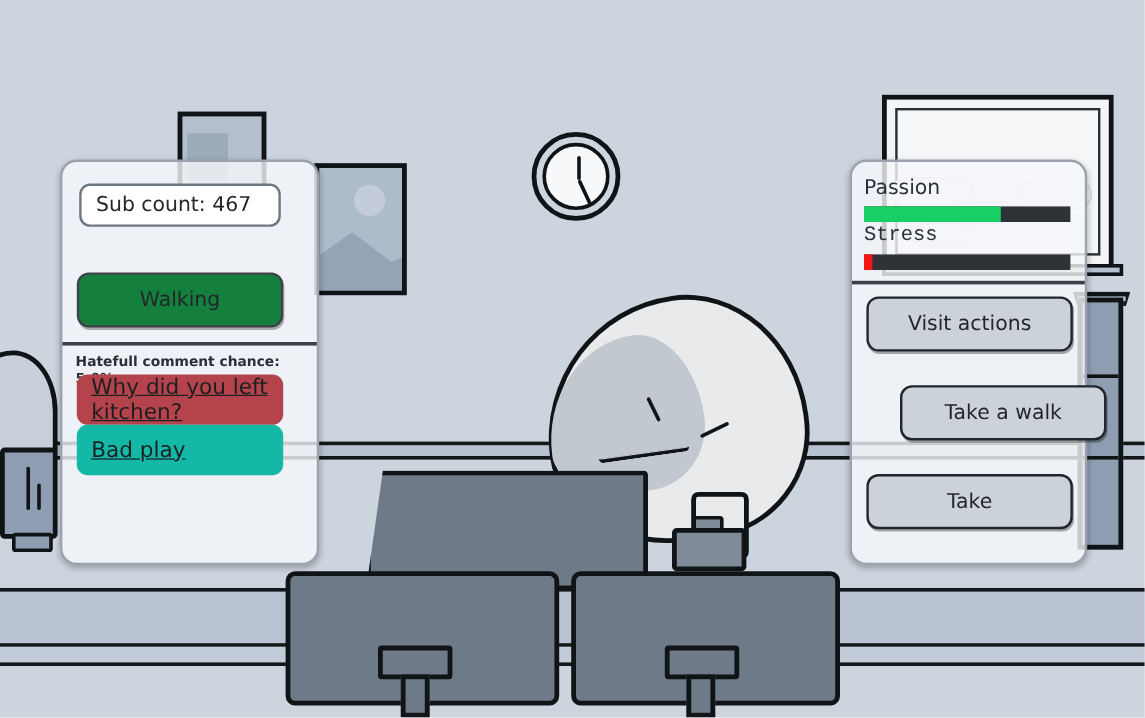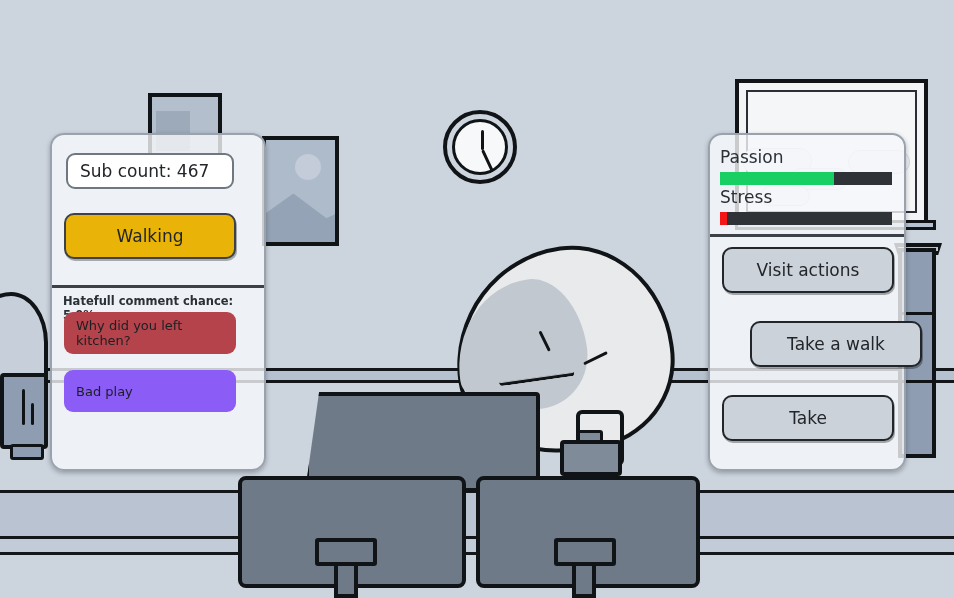--- a/index.html
+++ b/index.html
@@ -152,41 +152,41 @@
     position:absolute; left:14px; top:18px; width:168px; height:36px;
     background:#ffffff; border:2px solid #6f7880; border-radius:9px;
     display:flex; align-items:center; padding-left:12px;
     font-size:17px; color:#22262a;
   }
   .section-title{
     position:absolute; left:14px; top:62px;
     font-size:16px; color:#2b3036;
   }
   .action-btn{
-    position:absolute; left:12px; top:78px; width:172px; height:46px;
-    background:#eab308; border:2px solid #3c4248; border-radius:10px;
+    position:absolute; left:12px; top:92px; width:172px; height:46px;
+    background:#15803d; border:2px solid #3c4248; border-radius:10px;
     display:flex; align-items:center; justify-content:center;
     font-size:17px; color:#22262a;
     box-shadow:1px 2px 0 rgba(0,0,0,0.3);
   }
   .divider{
     position:absolute; left:0; top:150px; width:100%; height:3px;
     background:#3b4147;
   }
   .hate-label{
     position:absolute; left:11px; top:159px;
     font-size:11.5px; font-weight:bold; color:#2b3036;
   }
   .comments{
     position:absolute; left:12px; top:177px; width:172px;
   }
   .comment{
-    height:42px; border-radius:9px; margin-bottom:16px;
+    height:42px; border-radius:9px; margin-bottom:0;
     display:flex; align-items:center; padding-left:12px;
-    font-size:13px; color:#1c1f22;
+    font-size:18px; color:#1c1f22;text-decoration:underline;
   }
 
   
   #right-panel{ left:708px; top:133px; width:198px; height:338px; }
   .stat-label{
     position:absolute; left:10px;
     font-size:17px; color:#2b3036;
   }
   .bar-track{
     position:absolute; left:10px; width:172px; height:13px;
@@ -286,31 +286,31 @@
 
 
     <div class="action-btn">Walking</div>
 
     <div class="divider"></div>
 
     <div class="hate-label">Hatefull comment chance: 5.0%</div>
 
     <div class="comments" id="comment-list">
         <div class="comment" style="background: rgb(180, 67, 76);">Why did you left kitchen?</div>
-        <div class="comment" style="background: #8b5cf6;">Bad play</div>
+        <div class="comment" style="background: #14b8a6;">Bad play</div>
       </div>
   </div>
 
   <div id="right-panel" class="panel">
     <div id="stat-area">
         <div class="stat-label" style="top: 12px;">Passion</div>
         <div class="bar-track" style="top: 37px; background: rgb(47, 51, 55);">
           <div class="bar-fill" style="width: 66%; background: rgb(23, 207, 99);"></div>
         </div>
-        <div class="stat-label" style="top: 52px;">Stress</div>
+        <div class="stat-label" style="top: 52px; font-family: Liberation Mono, monospace;">Stress</div>
         <div class="bar-track" style="top: 77px; background: rgb(47, 51, 55);">
           <div class="bar-fill" style="width: 4%; background: rgb(244, 22, 22);"></div>
         </div>
       </div>
     <div class="rdivider" style="top:99px;"></div>
     <div id="menu-area">
         <div class="menu-btn" style="top: 112px;">Visit actions</div>
         <div class="menu-btn" style="top: 186px; margin-left: 28px;">Take a walk</div>
         <div class="menu-btn" style="top: 260px;">Take</div>
       </div>

